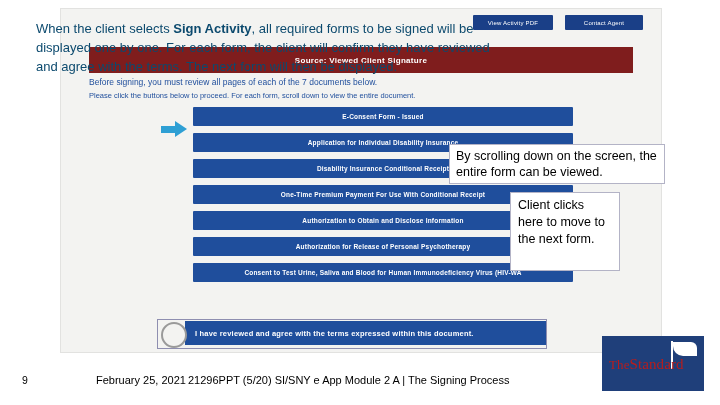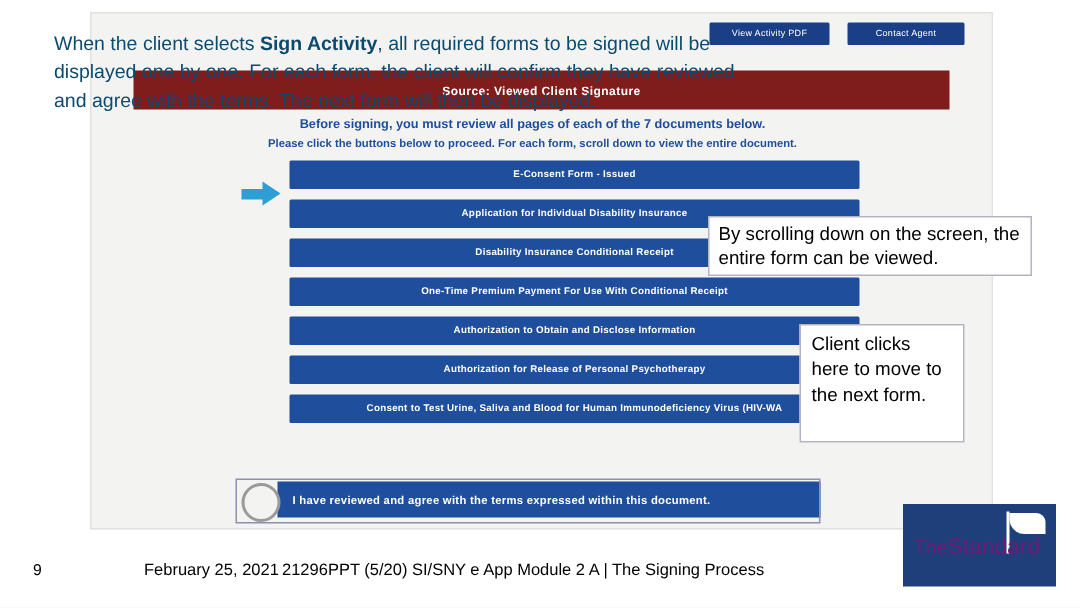--- a/index.html
+++ b/index.html
@@ -78,23 +78,22 @@
     display: flex;
     align-items: center;
     justify-content: center;
     letter-spacing: .3px;
   }
 
   .instr {
     position: absolute;
     left: 28px;
     right: 40px;
-    text-align: center;
     color: #1f4e9c;
-    font-weight: bold;
+    font-weight: normal;
   }
   .instr1 { top: 68px; font-size: 8.5px; }
   .instr2 { top: 82px; font-size: 7.5px; }
 
   
   .rows {
     position: absolute;
     left: 132px;
     top: 98px;
     width: 380px;
@@ -177,32 +176,31 @@
 
   
   .callout {
     position: absolute;
     background: #ffffff;
     border: 1.5px solid #b3b3c6;
     font-size: 12.5px;
     color: #000000;
     line-height: 16px;
     box-sizing: border-box;
-    margin-left: 23px;
   }
   .callout-scroll {
     left: 449px;
     top: 144px;
     width: 216px;
     height: 40px;
     padding: 3px 6px 0 6px;
   }
   .callout-next {
     left: 510px;
-    top: 216px;
+    top: 192px;
     width: 110px;
     height: 79px;
     padding: 4px 7px 0 7px;
     line-height: 17px;
   }
 
   
   .footer {
     position: absolute;
     left: 0;
@@ -240,22 +238,22 @@
   .logo-box {
     position: absolute;
     left: 0; top: 0;
     width: 102px; height: 55px;
     background: #1f3f7a;
   }
   .logo-text {
     position: absolute;
     left: 7px;
     top: 20px;
-    color: #701a75;
-    font-family: Liberation Sans, sans-serif;
+    color: #b91c1c;
+    font-family: Liberation Serif, serif;
     font-size: 15px;
     letter-spacing: .1px;
   }
   .logo-text .small { font-size: 13px; }
   .logo-flag {
     position: absolute;
     right: 5px;
     top: 5px;
     width: 30px;
     height: 28px;

